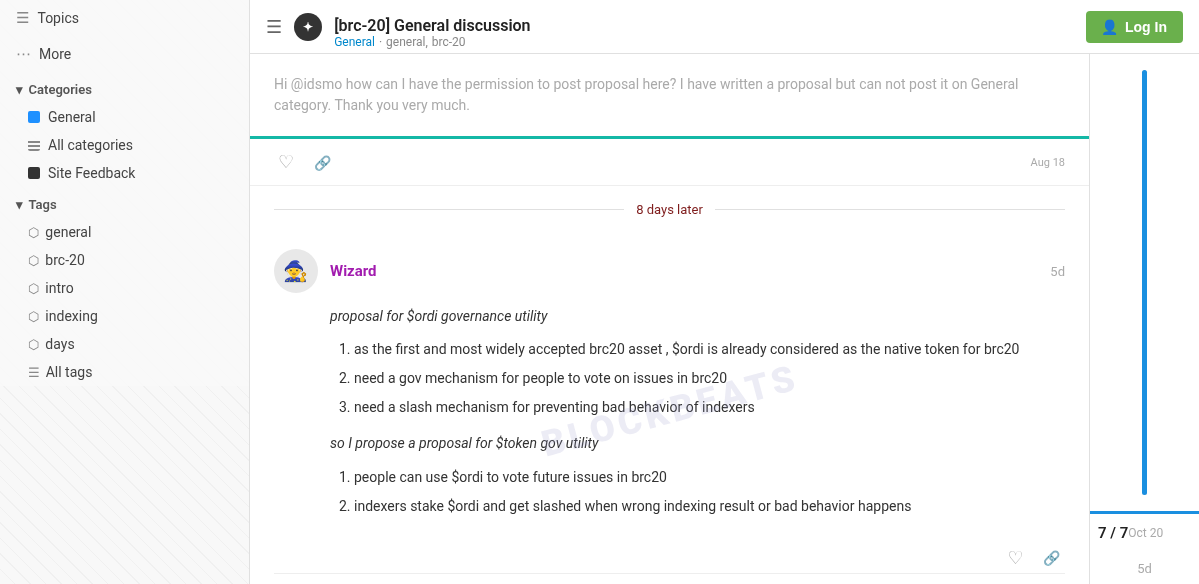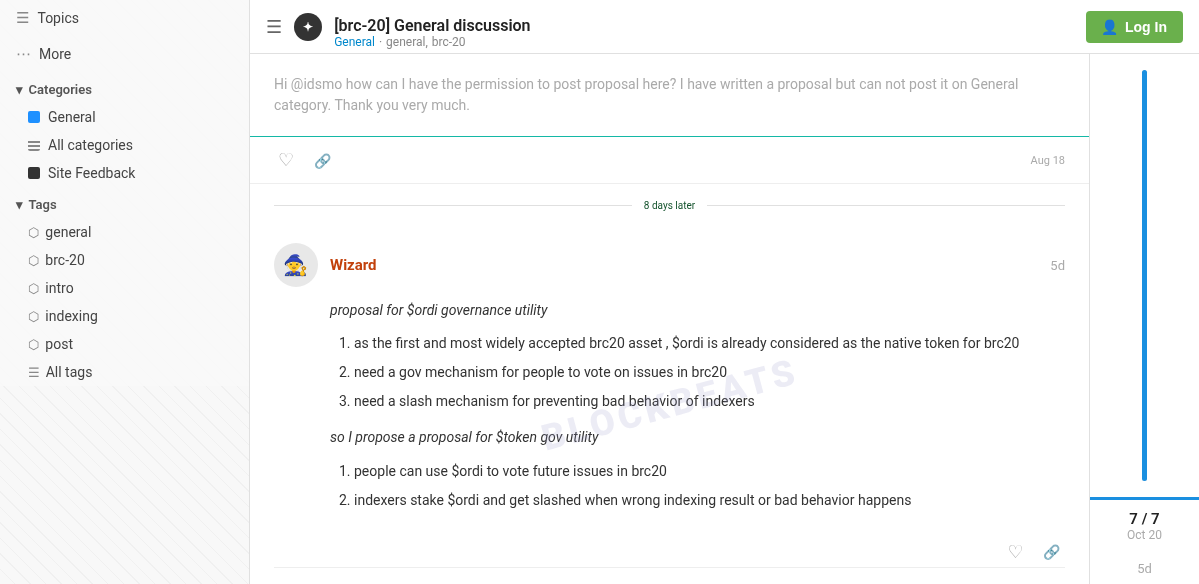--- a/index.html
+++ b/index.html
@@ -163,21 +163,21 @@
       overflow-y: auto;
       padding: 0;
     }
 
     
     .teaser-post {
       padding: 20px 24px;
       color: #aaa;
       font-size: 14px;
       line-height: 1.5;
-      border-bottom: 1px solid #14b8a6;
+      border-bottom: 3px solid #14b8a6;
     }
 
     
     .post-actions-bar {
       display: flex;
       justify-content: flex-end;
       align-items: center;
       padding: 8px 24px;
       gap: 12px;
       border-bottom: 1px solid #eee;
@@ -195,22 +195,22 @@
       color: #aaa;
       margin-left: auto;
     }
 
     
     .time-divider {
       display: flex;
       align-items: center;
       padding: 16px 24px;
       gap: 12px;
-      color: #14532d;
-      font-size: 10px;
+      color: #7f1d1d;
+      font-size: 13px;
     }
     .divider-line {
       flex: 1;
       height: 1px;
       background: #e0e0e0;
     }
 
     
     .full-post {
       padding: 16px 24px;
@@ -230,21 +230,21 @@
       align-items: center;
       justify-content: center;
       font-size: 20px;
       flex-shrink: 0;
       overflow: hidden;
     }
     .post-meta { flex: 1; }
     .post-author {
       font-weight: 700;
       font-size: 15px;
-      color: #c2410c;
+      color: #a21caf;
     }
     .post-age {
       font-size: 13px;
       color: #aaa;
     }
     .post-body {
       margin-left: 56px;
       line-height: 1.6;
       color: #333;
     }
@@ -360,21 +360,21 @@
     <div class="tag-item">
       <span class="tag-icon">⬡</span>
       <span>intro</span>
     </div>
     <div class="tag-item">
       <span class="tag-icon">⬡</span>
       <span>indexing</span>
     </div>
     <div class="tag-item">
       <span class="tag-icon">⬡</span>
-      <span>post</span>
+      <span>days</span>
     </div>
     <div class="tag-item">
       <span class="tag-icon">☰</span>
       <span>All tags</span>
     </div>
   </div>
 </div>
 
 <div class="main-area">
 
@@ -462,21 +462,21 @@
 
     <div class="right-sidebar">
       <div class="right-col-inner">
 
         <div style="flex:1; display:flex; align-items:center; justify-content:center; padding: 16px 0; position:relative; width:100%;">
           <div style="width:5px; background:#ddd; border-radius:3px; height:100%; min-height:280px; position:relative;">
             <div style="position:absolute; bottom:0; width:100%; background:#1a8fe0; border-radius:3px; height:100%;"></div>
           </div>
         </div>
 
-        <div style="border-top: 3px solid #1a8fe0; width:100%; padding: 10px 8px; display:flex; flex-direction:column; align-items:center;">
+        <div style="border-top: 3px solid #1a8fe0; width:100%; padding: 10px 8px; display:flex; flex-direction:row; align-items:center;">
           <span class="progress-fraction">7 / 7</span>
           <span class="progress-date">Oct 20</span>
         </div>
         <div style="padding: 8px; text-align:center;">
           <span class="post-count-right">5d</span>
         </div>
       </div>
     </div>
   </div>
 </div>

